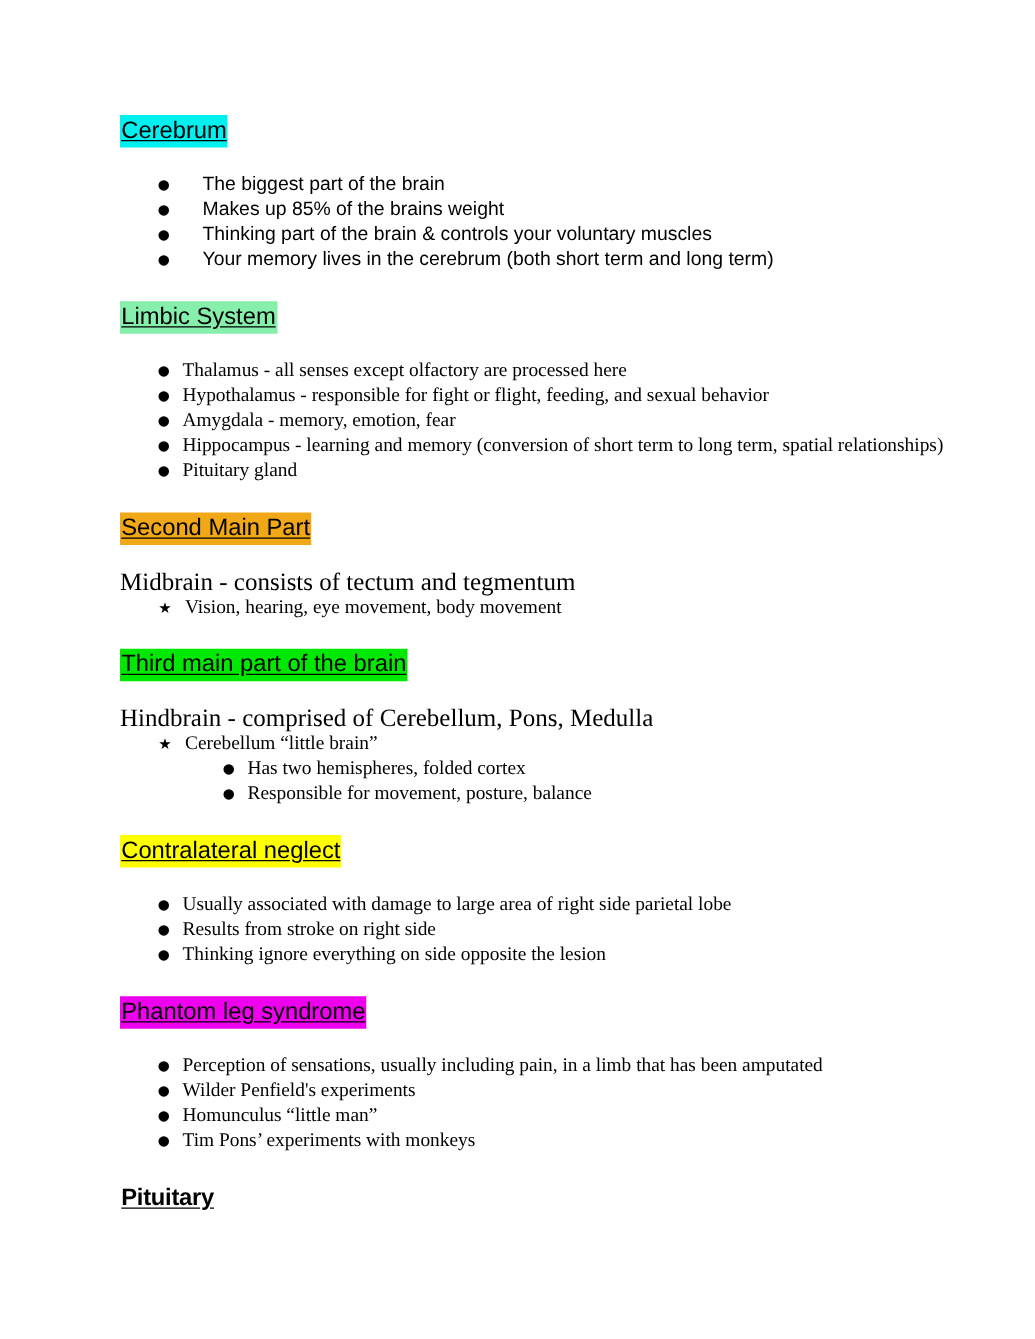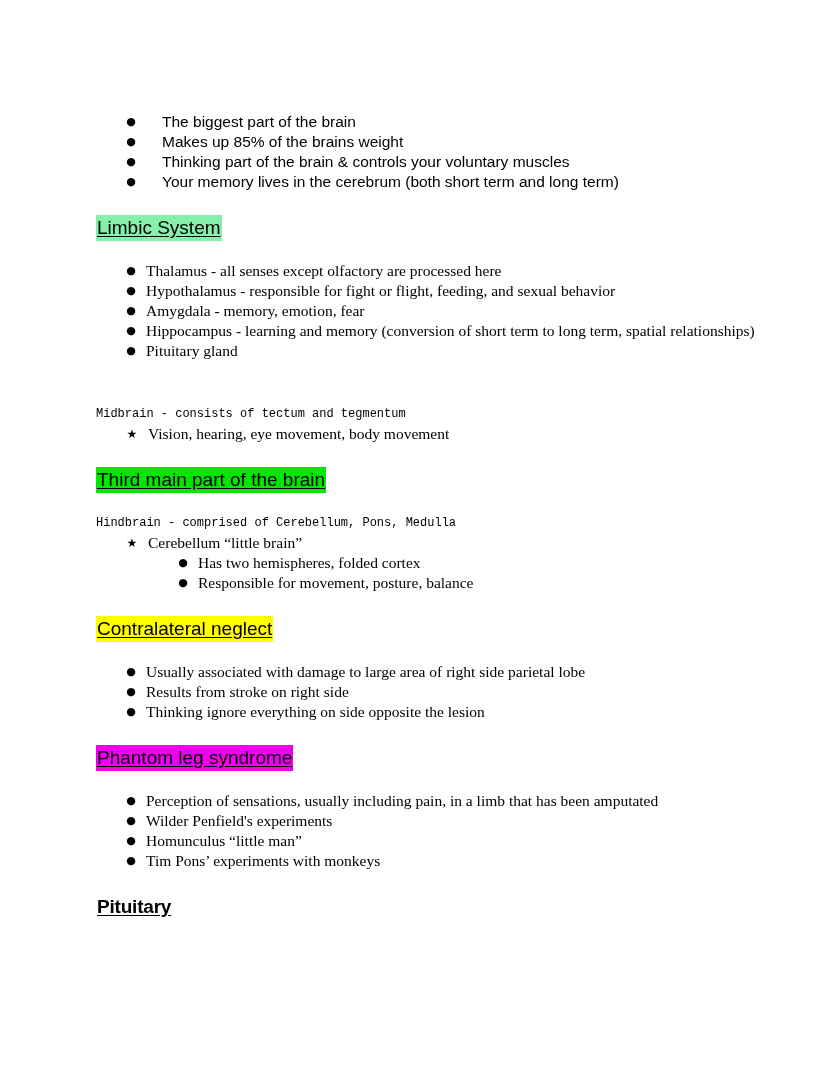--- a/index.html
+++ b/index.html
@@ -96,22 +96,22 @@
   }
 
   
   .serif, .serif .txt {
     font-family: "Liberation Serif", "DejaVu Serif", serif;
   }
 
   
   .plainline {
     margin: 0;
-    font-family: Liberation Mono, monospace;
-    font-size: 12px;
+    font-family: Liberation Serif, serif;
+    font-size: 20px;
     line-height: 20px;
   }
 
   
   ul.stars {
     list-style: none;
     margin: 0;
     padding: 0;
   }
   ul.stars > li {
@@ -159,20 +159,23 @@
   
   .gap-after-heading { height: 20px; }
   .gap-before-heading { height: 23px; }
 </style>
 </head>
 <body>
 
 <div class="page">
   <div class="content">
 
+    <h2 class="heading">
+      <span class="hl" style="background: rgb(0, 240, 240);">Cerebrum</span>
+    </h2>
     <div class="gap-after-heading"></div>
     <ul class="bullets sans">
       <li>
         <span class="marker">●</span>
         <span class="txt">The biggest part of the brain</span>
       </li>
       <li>
         <span class="marker">●</span>
         <span class="txt">Makes up 85% of the brains weight</span>
       </li>
@@ -208,20 +211,23 @@
         <span class="marker">●</span>
         <span class="txt">Hippocampus - learning and memory (conversion of short term to long term, spatial relationships)</span>
       </li>
       <li>
         <span class="marker">●</span>
         <span class="txt">Pituitary gland</span>
       </li>
     </ul>
 
     <div class="gap-before-heading"></div>
+    <h2 class="heading">
+      <span class="hl" style="background: rgb(240, 168, 24);">Second Main Part</span>
+    </h2>
     <div class="gap-after-heading"></div>
     <p class="plainline">Midbrain - consists of tectum and tegmentum</p>
     <ul class="stars">
       <li>
         <span class="marker">★</span>
         <span class="txt">Vision, hearing, eye movement, body movement</span>
       </li>
     </ul>
 
     <div class="gap-before-heading"></div>

